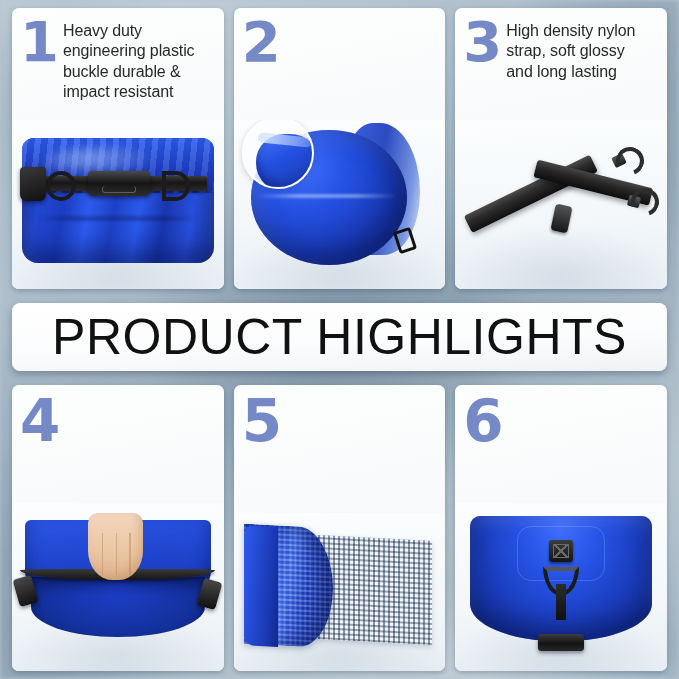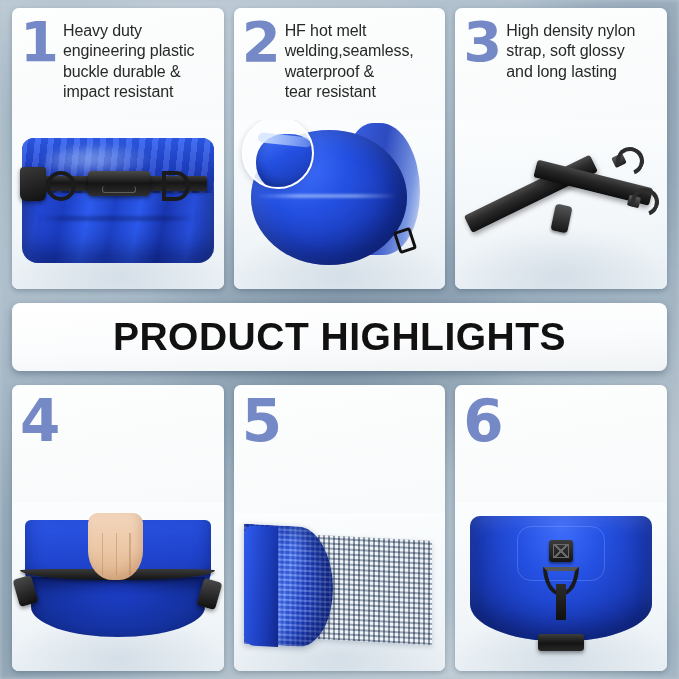--- a/index.html
+++ b/index.html
@@ -467,22 +467,22 @@
     top: 303px;
     height: 68px;
     background: linear-gradient(178deg, #ffffff 0%, #fbfcfd 55%, #f0f3f5 100%);
     border-radius: 8px;
     box-shadow: 0 3px 7px rgba(30,50,75,0.35);
     display: flex;
     align-items: center;
     justify-content: center;
   }
   .banner-title {
-    font-size: 39px;
-    font-weight: bold;
+    font-size: 50px;
+    font-weight: normal;
     color: #111111;
     letter-spacing: 0.5px;
     font-family: "Liberation Sans", sans-serif;
   }
 </style>
 </head>
 <body>
 
 <div id="root">
 
@@ -510,24 +510,20 @@
         <div class="hook1"></div>
         <div class="ring1"></div>
         <div class="buckle1"></div>
         <div class="dring1"></div>
       </div>
     </div>
 
     <div class="card p2">
       <div class="card-head">
         <div class="num">2</div>
-        <div class="ftext">HF hot melt
-welding,seamless,
-waterproof &amp;
-tear resistant</div>
       </div>
       <div class="photo">
         <div class="stage"></div>
         <div class="bag2-side"></div>
         <div class="bag2-body"></div>
         <div class="bag2-seam"></div>
         <div class="bag2-loop"></div>
         <div class="callout">
           <div class="callout-inner"></div>
           <div class="callout-edge"></div>

